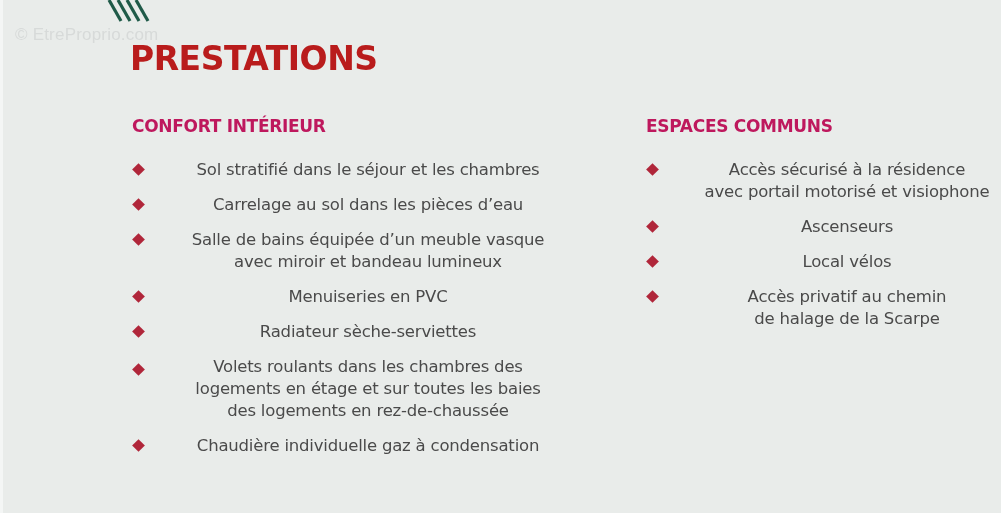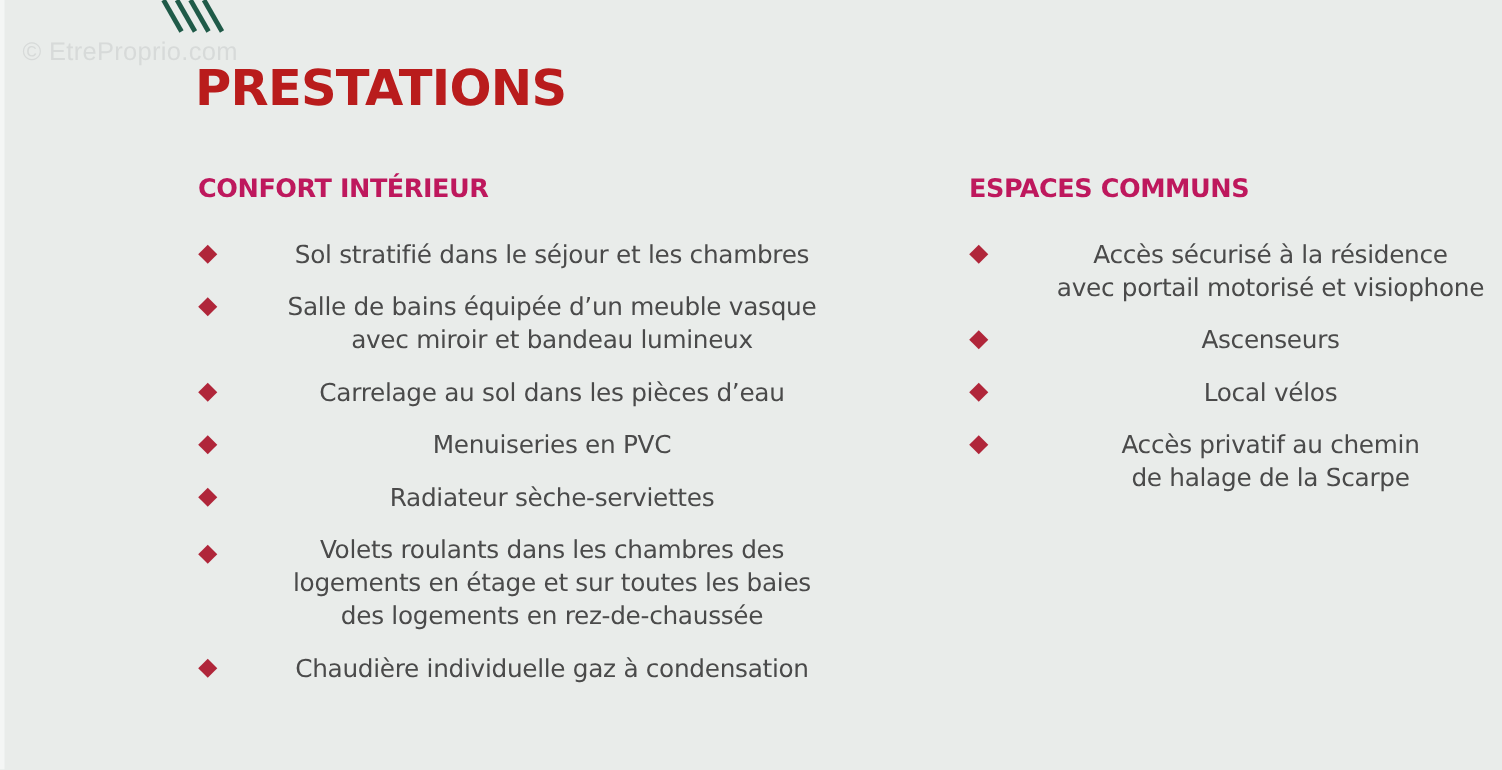--- a/index.html
+++ b/index.html
@@ -108,23 +108,23 @@
 </svg>
 
 <div class="watermark">© EtreProprio.com</div>
 
 <h1 class="page-title">PRESTATIONS</h1>
 
 <div class="column col-left">
   <h2 class="section-title">CONFORT INTÉRIEUR</h2>
   <ul class="list">
     <li class="list-item"><span class="bullet"></span><span>Sol stratifié dans le séjour et les chambres</span></li>
+    <li class="list-item"><span class="bullet"></span><span>Carrelage au sol dans les pièces d’eau</span></li>
     <li class="list-item"><span class="bullet"></span><span>Salle de bains équipée d’un meuble vasque
 avec miroir et bandeau lumineux</span></li>
-    <li class="list-item"><span class="bullet"></span><span>Carrelage au sol dans les pièces d’eau</span></li>
     <li class="list-item"><span class="bullet"></span><span>Menuiseries en PVC</span></li>
     <li class="list-item"><span class="bullet"></span><span>Radiateur sèche-serviettes</span></li>
     <li class="list-item"><span class="bullet" style="top:9px"></span><span>Volets roulants dans les chambres des
 logements en étage et sur toutes les baies
 des logements en rez-de-chaussée</span></li>
     <li class="list-item"><span class="bullet"></span><span>Chaudière individuelle gaz à condensation</span></li>
   </ul>
 </div>
 
 <div class="column col-right">

